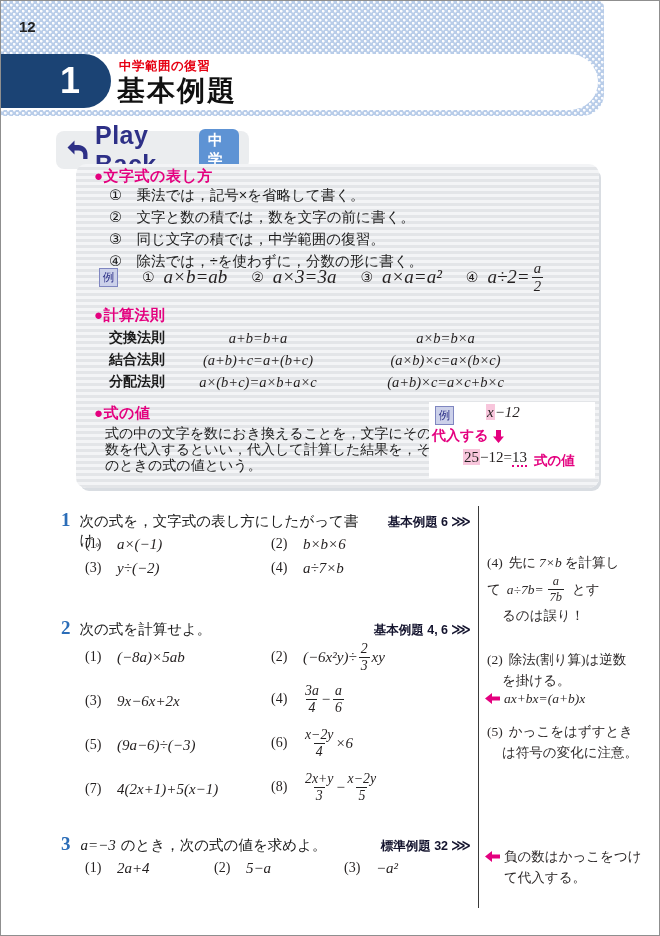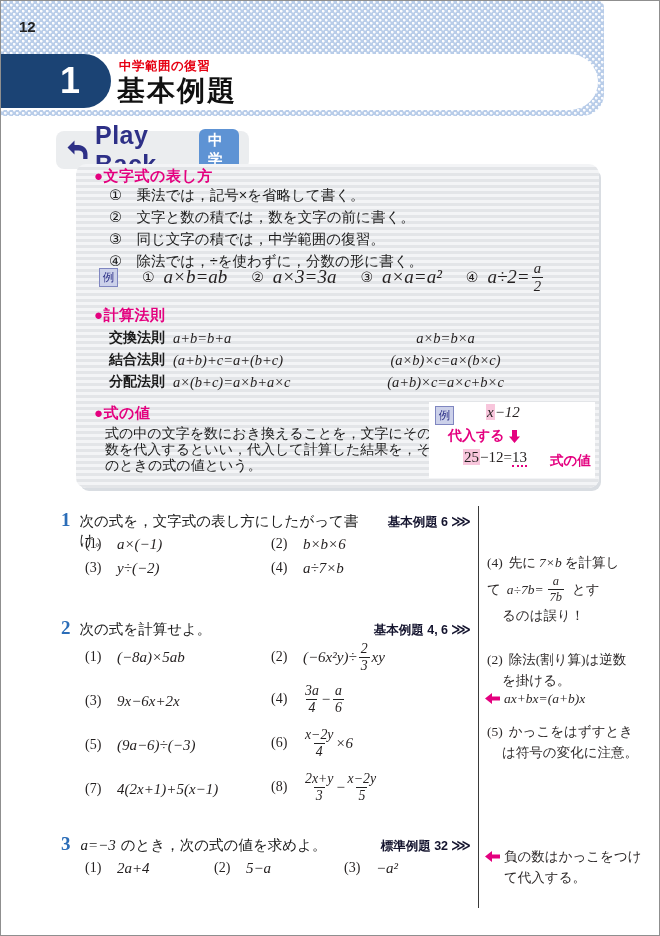--- a/index.html
+++ b/index.html
@@ -3,21 +3,21 @@
 <meta charset="utf-8">
 <style>
   html,body{margin:0;padding:0;background:#fff;}
   .page{position:relative;width:660px;height:936px;background:#fff;border:1px solid #8f8f8f;
         box-sizing:border-box;overflow:hidden;
         font-family:"Liberation Sans","DejaVu Sans",sans-serif;color:#231f1f;}
   .abs{position:absolute;}
   .g{font-family:"Liberation Sans","DejaVu Sans",sans-serif;}
   .s{font-family:"Liberation Serif","DejaVu Serif",serif;font-style:normal;}
   .m{font-family:"Liberation Serif","DejaVu Serif",serif;font-style:italic;}
-  .pink{color:#e4007f;margin-left:16px;}
+  .pink{color:#e4007f;}
   
   .band{left:0;top:0;width:603px;height:115px;background-color:#b9cde9;
         background-image:radial-gradient(circle at 1.2px 1.2px, rgba(255,255,255,.95) 1px, transparent 1.7px),
                          radial-gradient(circle at 1.2px 1.2px, rgba(255,255,255,.95) 1px, transparent 1.7px);
         background-size:6px 6px,6px 6px;background-position:0 0,3px 3px;
         border-radius:0 6px 22px 0;}
   .pageno{left:18px;top:17px;font-size:15px;color:#222;font-weight:bold;}
   .titlebar{left:0;top:53px;width:597px;height:56px;background:#fff;border-radius:0 28px 28px 0;}
   .numpill{left:0;top:53px;width:110px;height:54px;background:#1b4374;border-radius:0 27px 27px 0;
            display:flex;align-items:center;justify-content:center;}
@@ -40,21 +40,21 @@
   .exbadge{width:17px;height:17px;background:#ccd1ea;border:1px solid #7f86c0;color:#2d3188;
            font-size:11.5px;line-height:17px;text-align:center;box-sizing:content-box;flex:0 0 auto;}
   .exitem{display:flex;align-items:center;margin-left:24px;}
   .exitem .circ{font-size:14px;margin-right:9px;}
   .exitem .f{font-size:19px;}
   .frac{display:inline-flex;flex-direction:column;align-items:center;vertical-align:middle;
         line-height:1.15;font-size:.92em;margin:0 2px;}
   .frac .den{border-top:1px solid #222;padding:0 2px;}
   .lawrow{left:108px;display:flex;width:480px;height:22px;align-items:center;}
   .lawlab{width:64px;font-size:14px;font-weight:600;color:#1c1c1c;flex:0 0 auto;}
-  .lawf1{width:170px;text-align:left;font-size:14.5px;}
+  .lawf1{width:170px;text-align:center;font-size:14.5px;}
   .lawf2{width:205px;text-align:center;font-size:14.5px;}
   .valpar{left:104px;top:424px;width:330px;font-size:14px;line-height:16px;color:#1c1c1c;white-space:pre-line;}
   .valbox{left:428px;top:401px;width:166px;height:76px;background:#fff;}
   .hl{background:#f8c6dc;padding:0 1px;}
   .dotted{border-bottom:2px dotted #e4007f;padding-bottom:0px;}
   
   .phead{left:60px;right:188px;display:flex;align-items:baseline;}
   .pnum{font-family:"Liberation Serif","DejaVu Serif",serif;font-weight:bold;font-size:19px;color:#2b6db8;}
   .pstmt{font-size:14.5px;color:#1a1a1a;margin-left:9px;}
   .pref{margin-left:auto;font-size:12.5px;font-weight:bold;color:#14142e;white-space:nowrap;}

